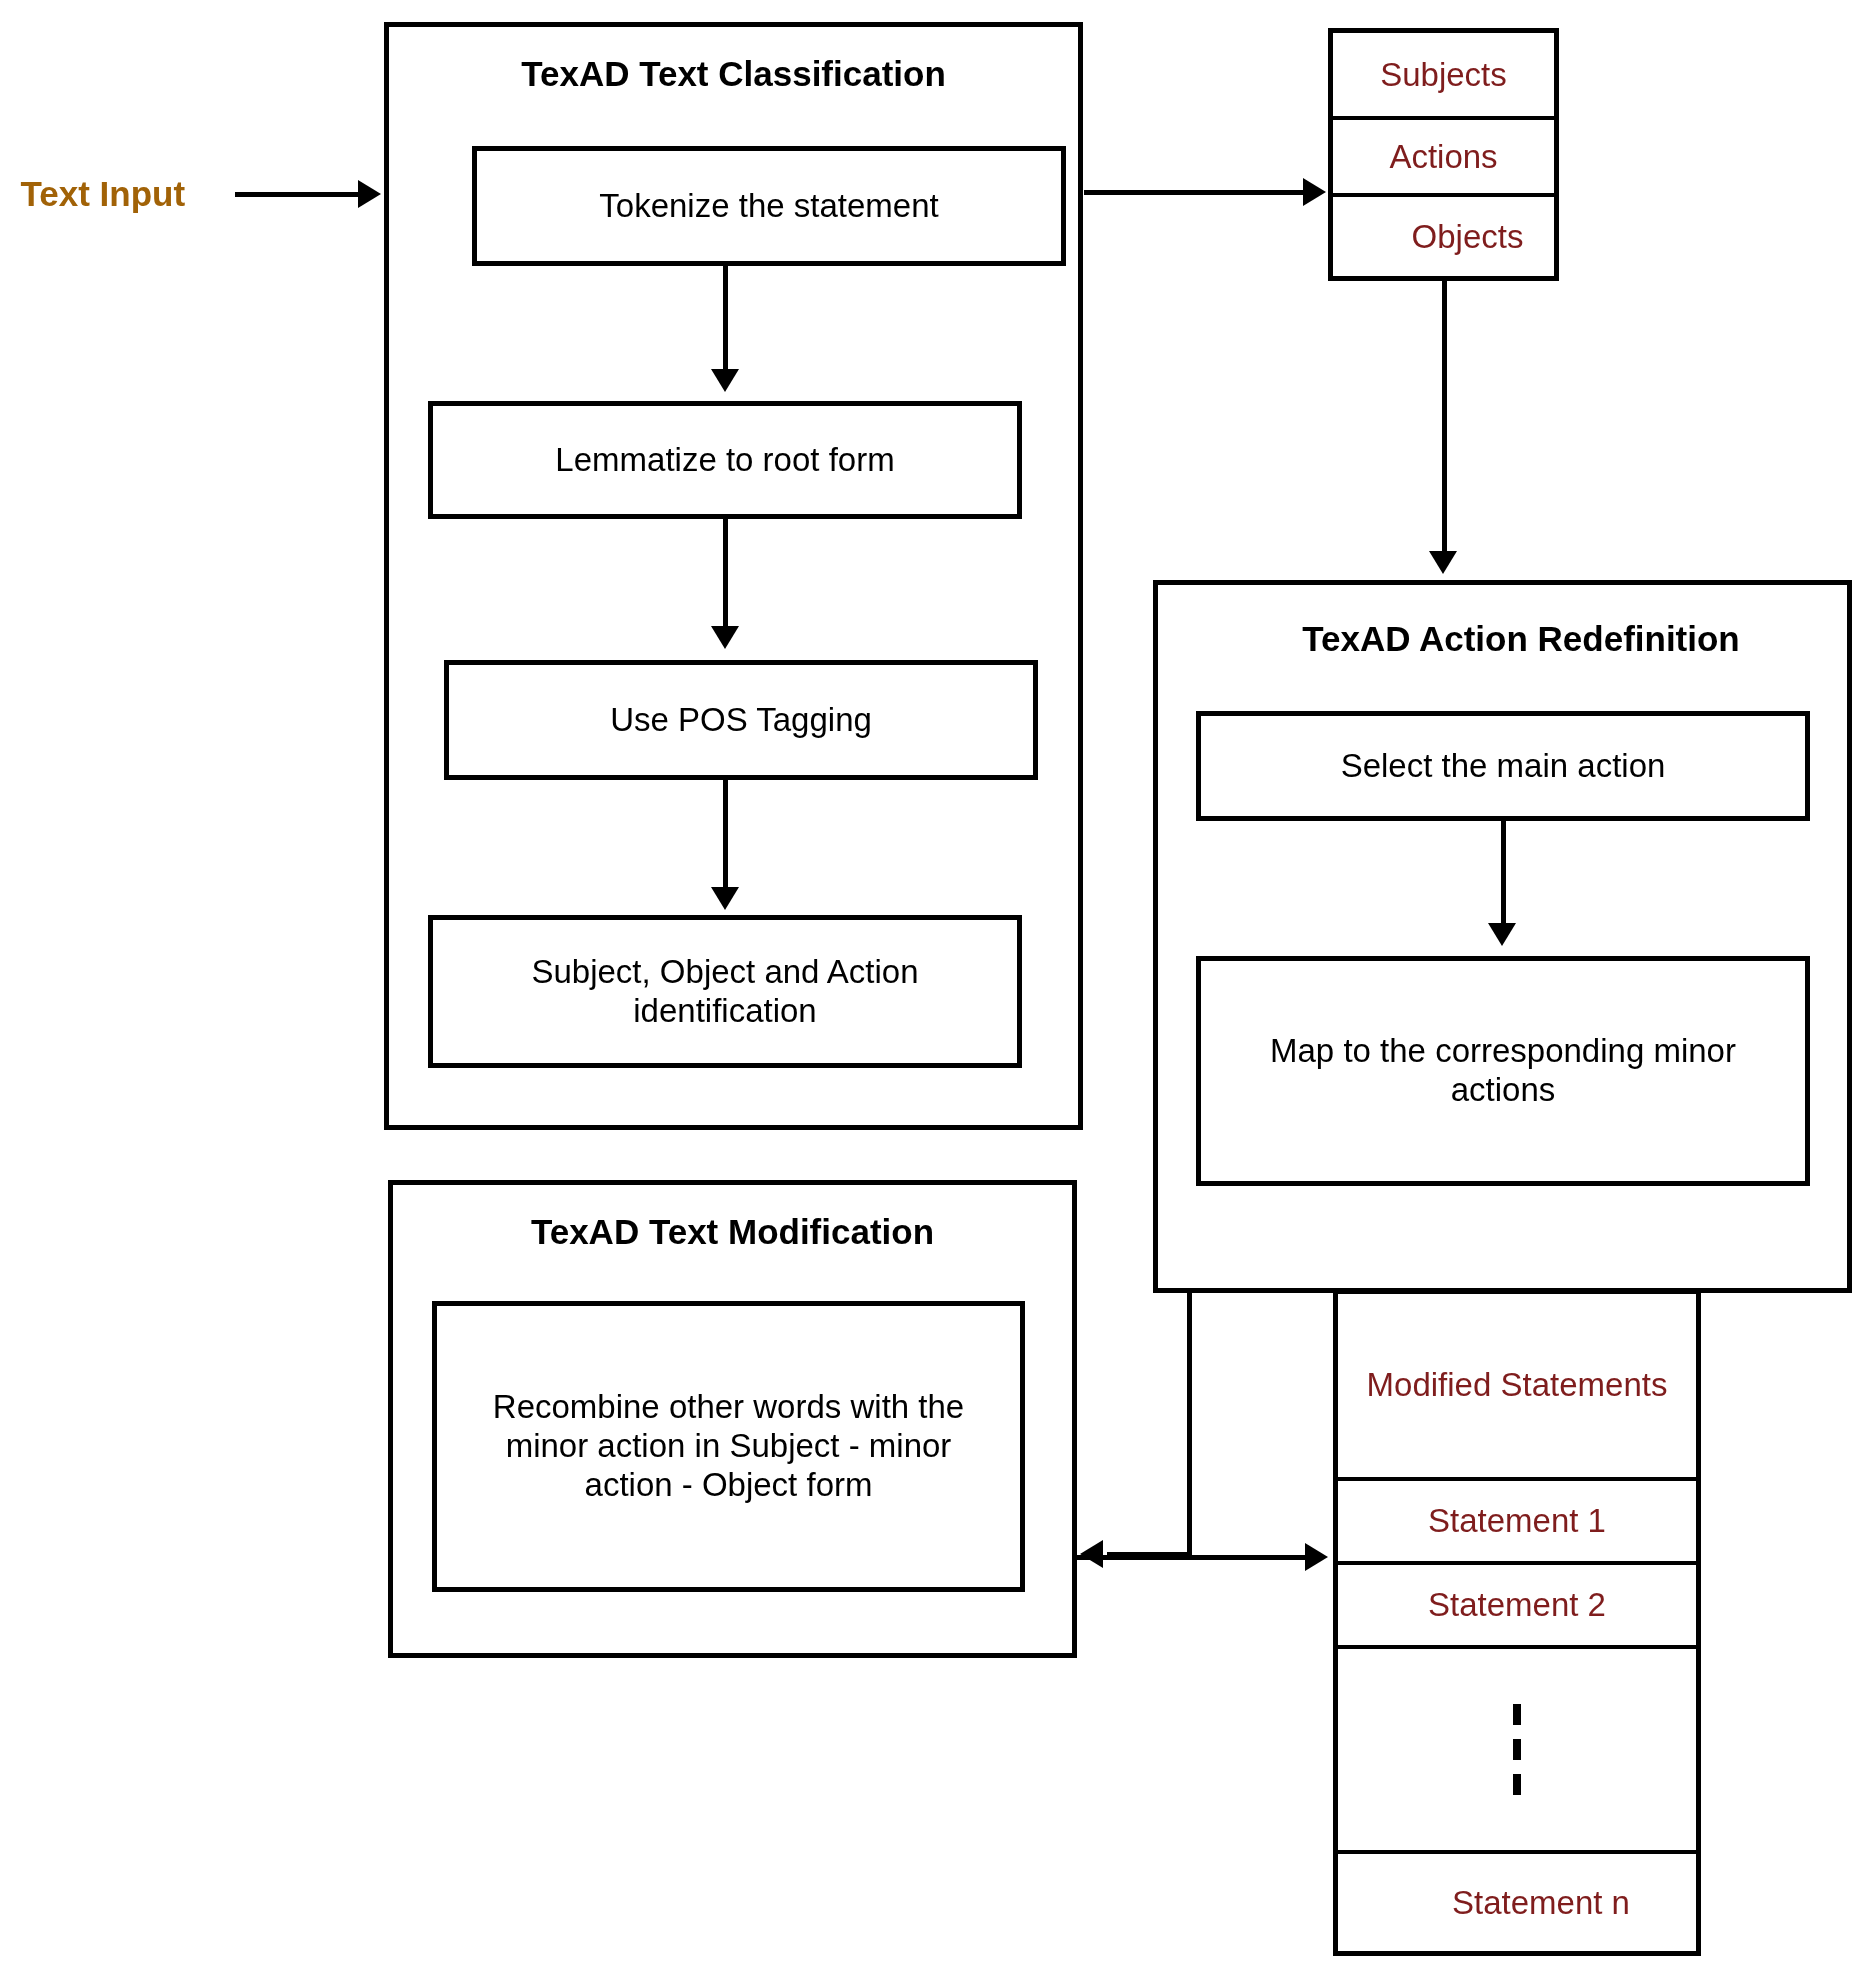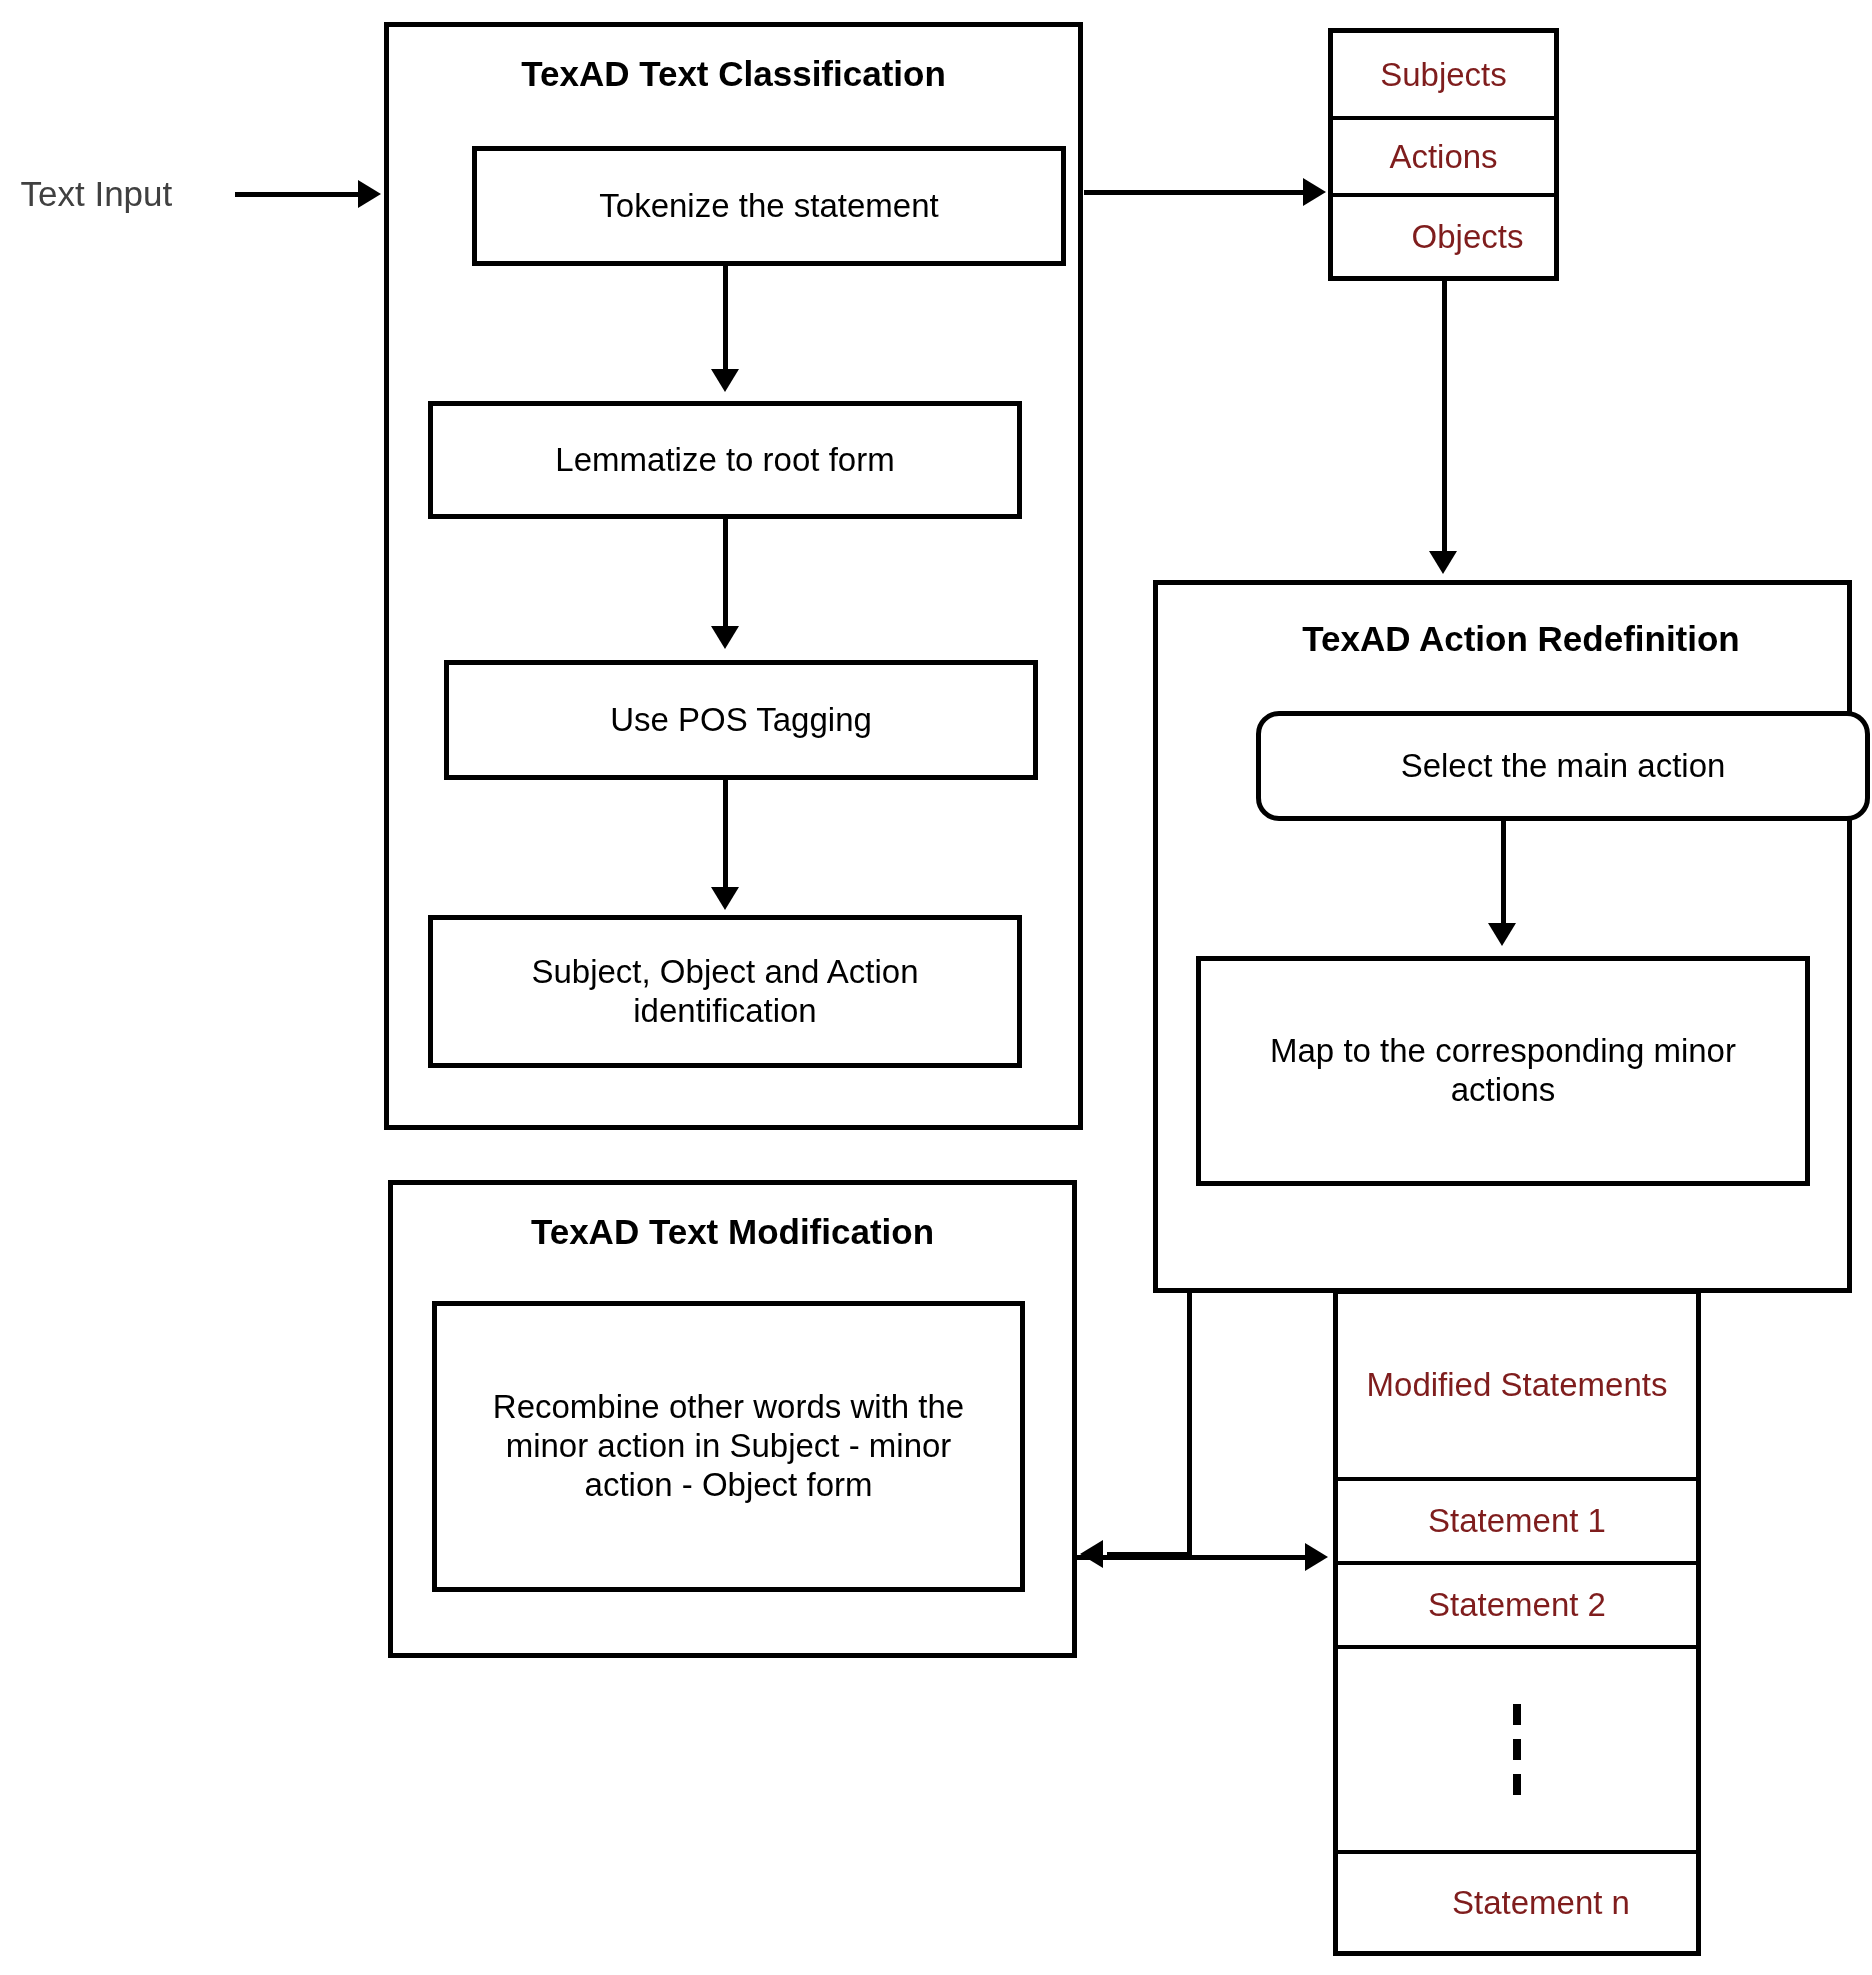--- a/index.html
+++ b/index.html
@@ -95,23 +95,23 @@
   .arrow-left {
     position: absolute;
     width: 0; height: 0;
     border-top: 14.3px solid transparent;
     border-bottom: 14.3px solid transparent;
     border-right: 23.5px solid #000000;
   }
 
   .free-label {
     position: absolute;
-    font-weight: normal;
+    font-weight: bold;
     white-space: nowrap;
-    color: #404040;
+    color: #a16207;
   }
 
   .vdots {
     display: flex;
     flex-direction: column;
     align-items: center;
     justify-content: center;
     gap: 13.3px;
   }
   .vdots i {
@@ -160,21 +160,21 @@
     <div class="stack-cell t-64" style="height:77px;">Actions</div>
     <div class="stack-cell last t-64" style="flex:1;">Objects</div>
   </div>
 
   <div class="vline" style="left:1442px; top:281px; height:274px;"></div>
   <div class="arrow-down" style="left:1429px; top:551px;"></div>
 
   <div class="panel" style="left:1153px; top:580px; width:699px; height:713px;"></div>
   <div class="panel-title t-68" style="left:1153px; top:621px; width:724px;padding-left:12px;">TexAD Action Redefinition</div>
 
-  <div class="step-box t-64" style="left:1256px; top:711px; width:614px; height:110px;border-radius:23px;">Select the main action</div>
+  <div class="step-box t-64" style="left:1196px; top:711px; width:614px; height:110px;">Select the main action</div>
 
   <div class="vline" style="left:1501px; top:821px; height:105px;"></div>
   <div class="arrow-down" style="left:1488px; top:923px;"></div>
 
   <div class="step-box t-64" style="left:1196px; top:956px; width:614px; height:230px; padding:0 36px;">Map to the corresponding minor actions</div>
 
   <div class="vline" style="left:1187px; top:1293px; height:263px;"></div>
   <div class="hline" style="left:1107px; top:1552px; width:85px;"></div>
   <div class="arrow-left" style="left:1080px; top:1540px;"></div>
 

